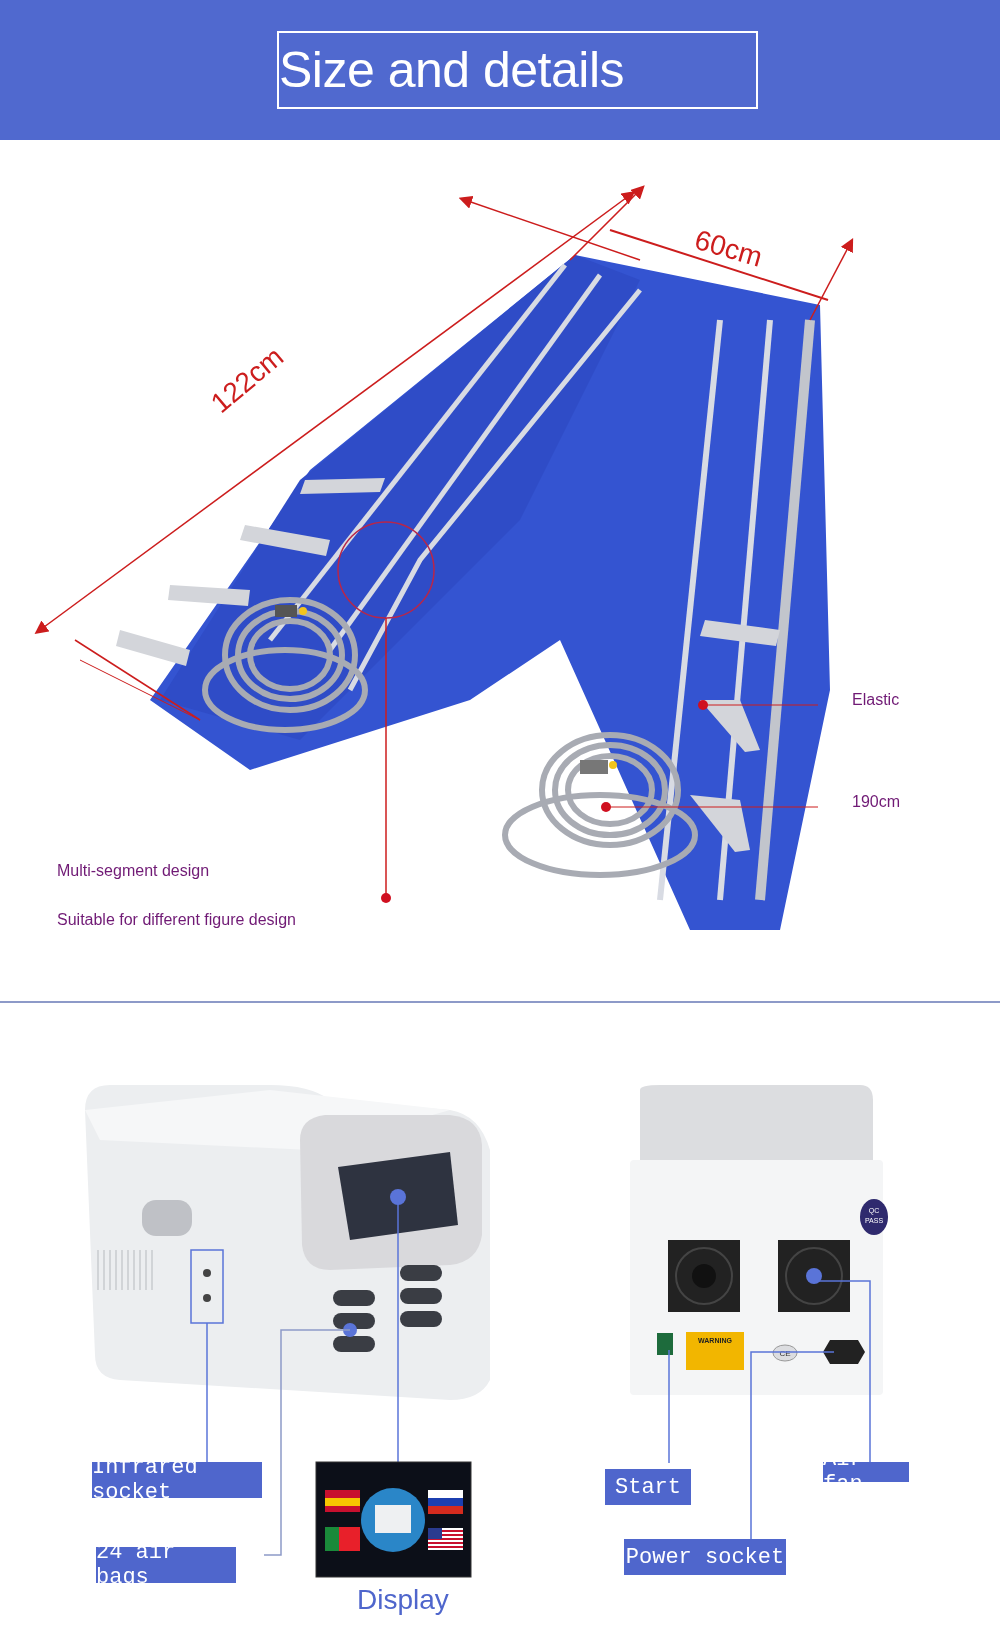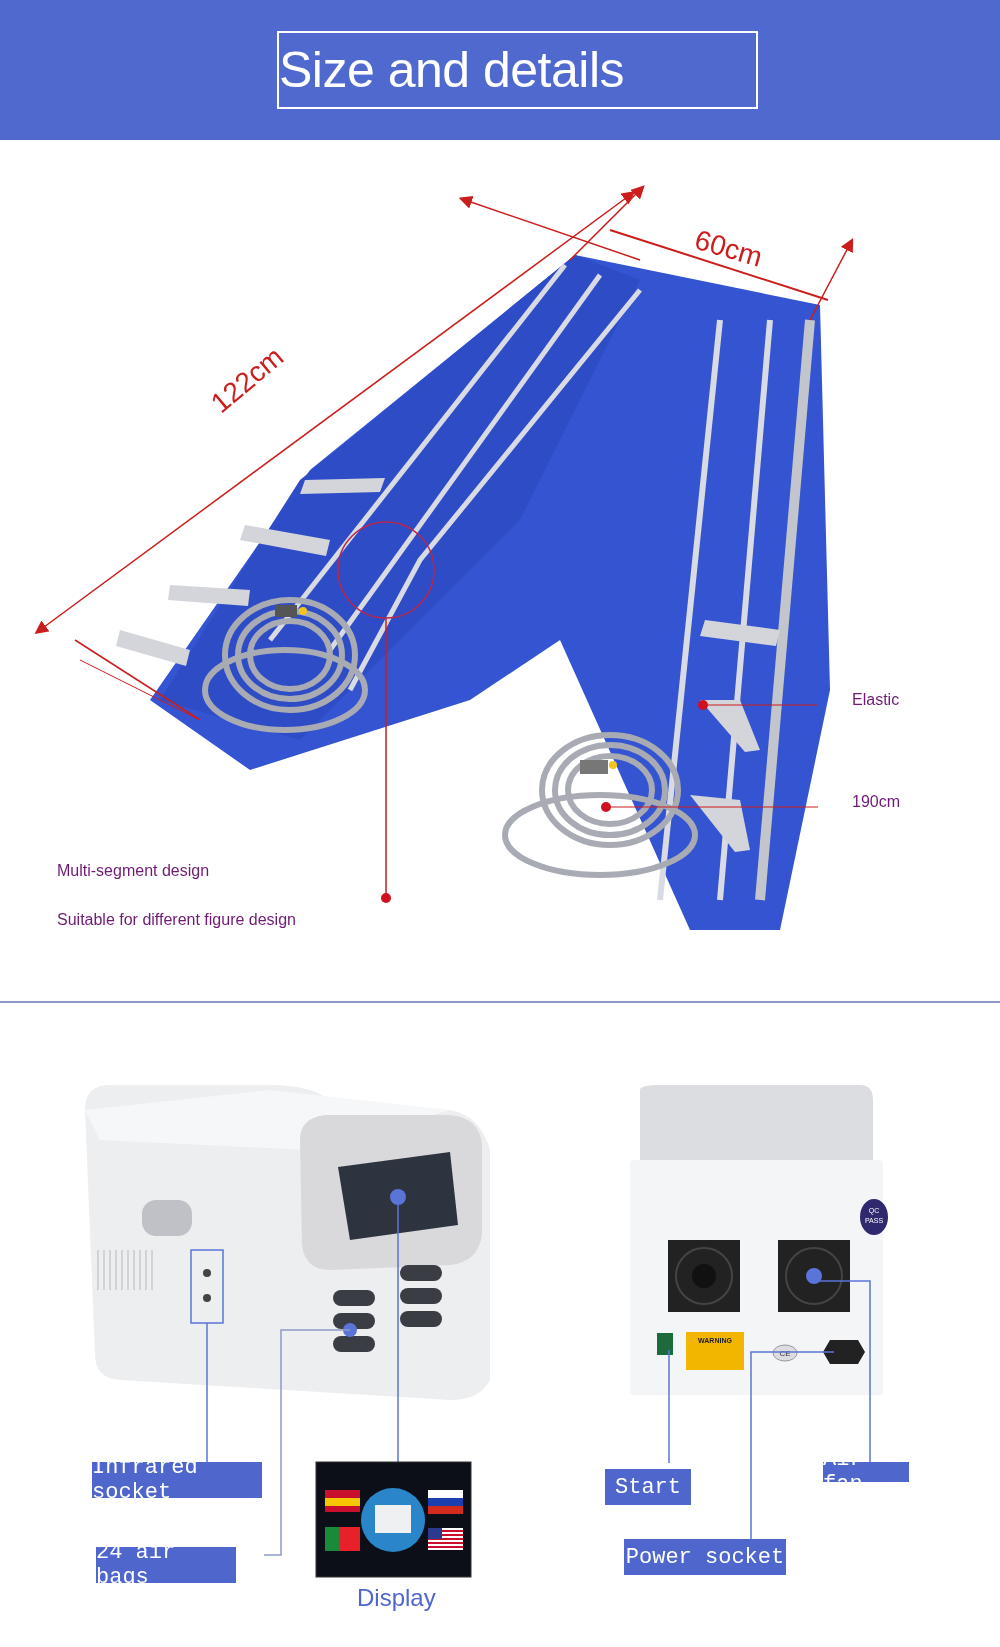--- a/index.html
+++ b/index.html
@@ -5,21 +5,21 @@
   * { margin:0; padding:0; box-sizing:border-box; }
   body { width:1000px; height:1647px; background:#ffffff; font-family:"Liberation Sans", sans-serif; position:relative; overflow:hidden; }
   .header { position:absolute; left:0; top:0; width:1000px; height:140px; background:#5069cf; }
   .title-box { position:absolute; left:277px; top:31px; width:481px; height:78px; border:2px solid #ffffff; display:flex; align-items:center; justify-content:flex-start; }
   .title-box span { color:#fff; font-size:50px; letter-spacing:-0.5px; }
   .abs { position:absolute; }
   .label-dark { color:#701a75; font-size:16px; }
   .red-text { color:#cc1d1d; font-size:28px; }
   .divider { position:absolute; left:0; top:1001px; width:1000px; height:2px; background:#8d9ac8; }
   .tag { position:absolute; background:#4f66cc; color:#fff; font-size:22px; display:flex; align-items:center; justify-content:center;font-family:Liberation Mono, monospace; }
-  .display-caption { position:absolute; color:#4f66cc; font-size:24px; }
+  .display-caption { position:absolute; color:#4f66cc; font-size:28px; }
   svg { position:absolute; left:0; top:0; }
 </style>
 </head>
 <body>
 
 <div class="header">
   <div class="title-box">
     <span>Size and details</span>
   </div>
 </div>

